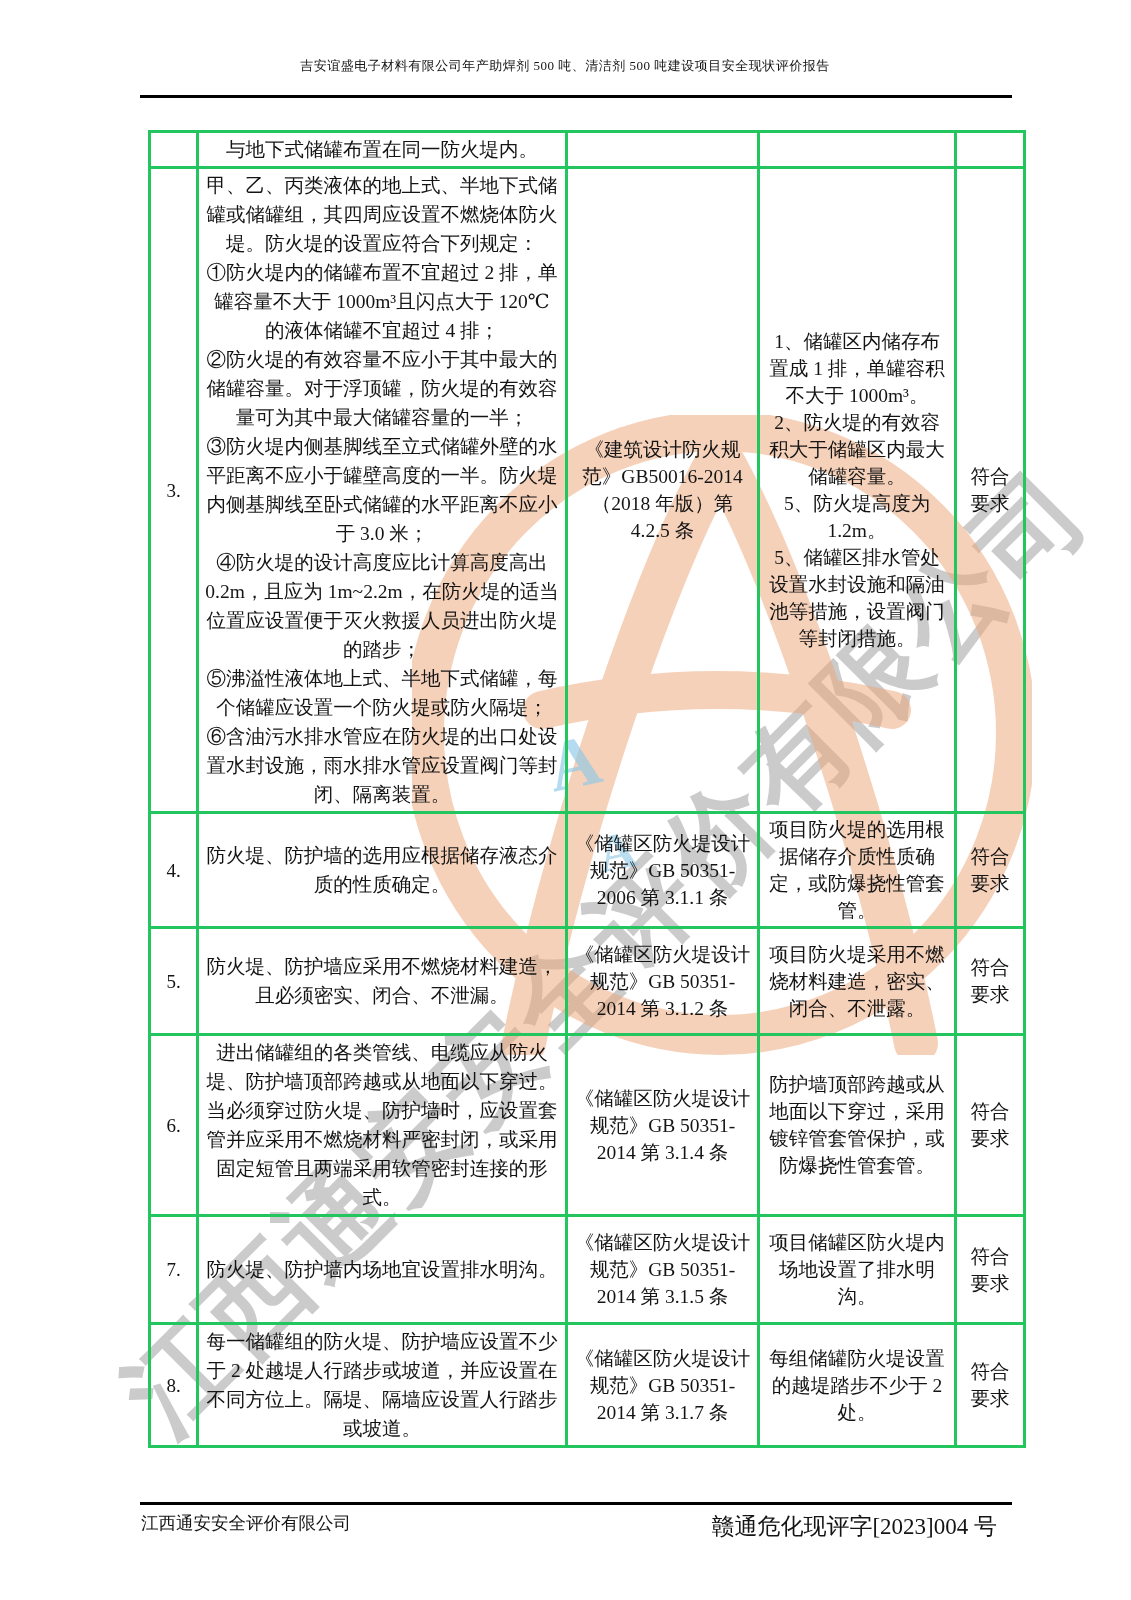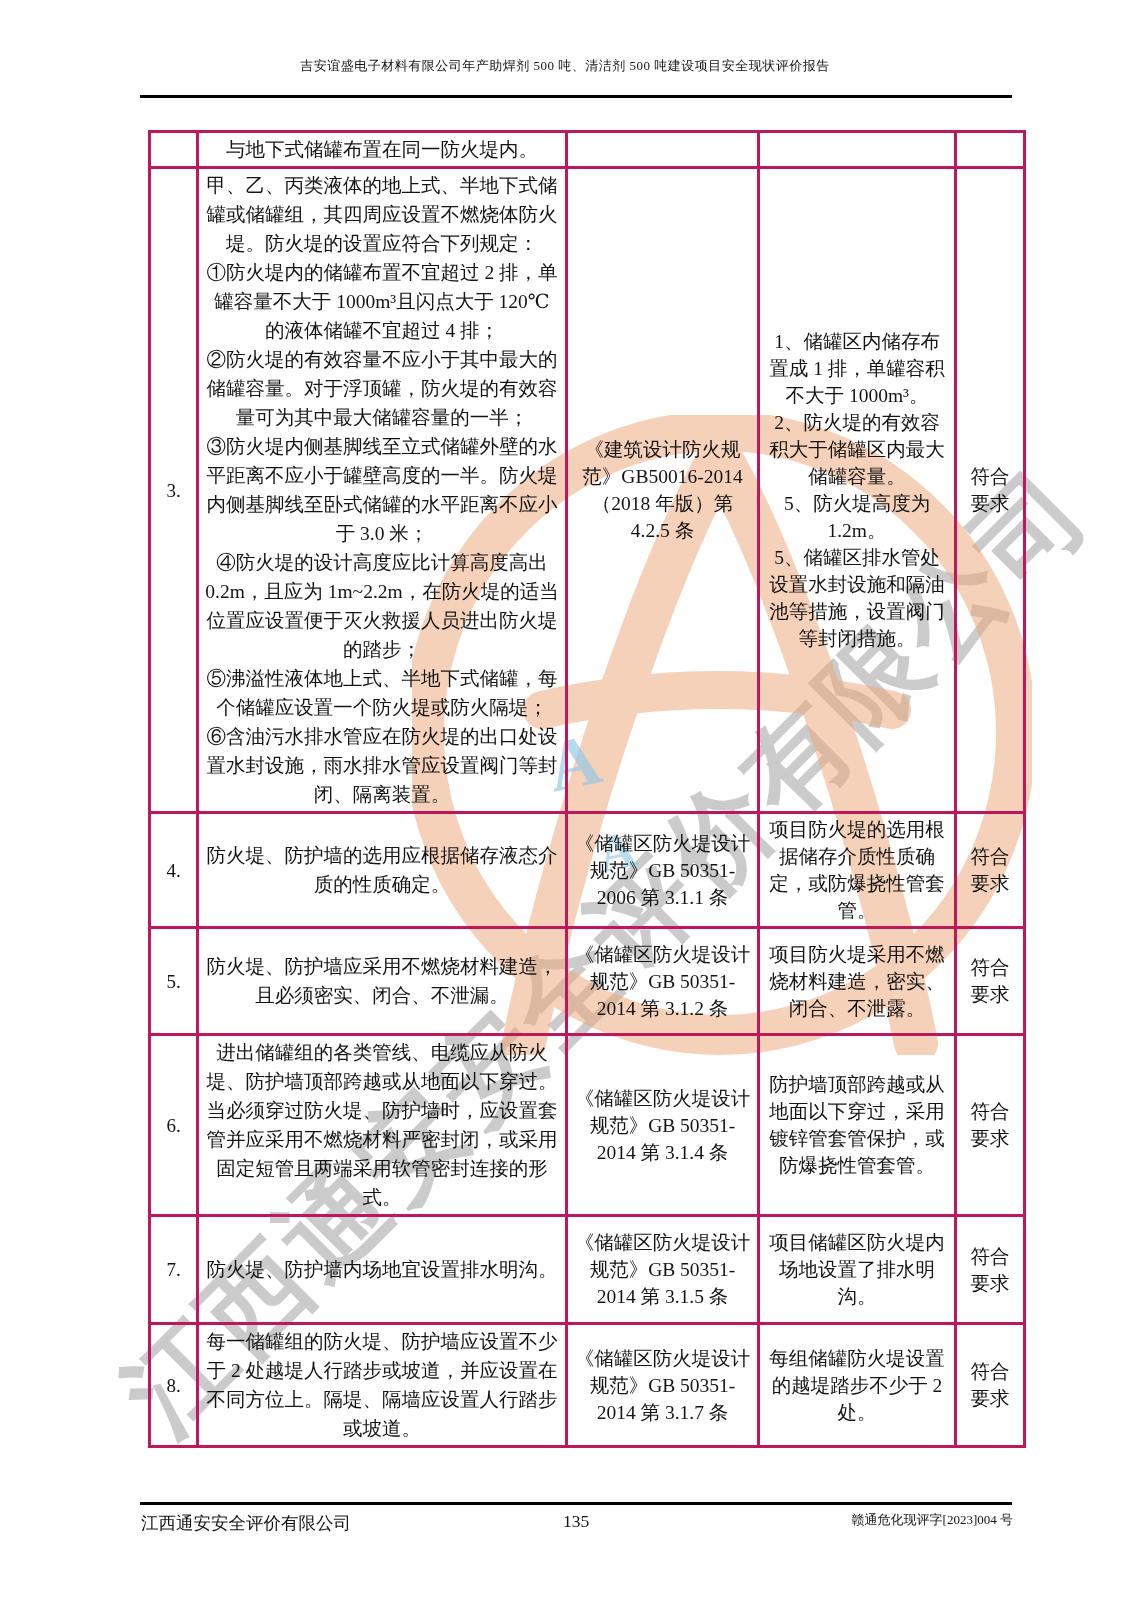--- a/index.html
+++ b/index.html
@@ -38,33 +38,33 @@
   .header-title{
     position:absolute;top:57px;left:125px;width:880px;
     text-align:center;font-size:13px;letter-spacing:0.5px;
   }
   .header-rule{position:absolute;top:95px;left:140px;width:872px;height:3px;background:#000;}
   table.doc-table{
     position:absolute;top:130px;left:148px;width:875px;
     border-collapse:collapse;table-layout:fixed;
   }
   .doc-table td{
-    border:3px solid #be185d;
+    border:3px solid #22c55e;
     text-align:center;vertical-align:middle;
     font-size:19.5px;line-height:27px;
     padding:2px 6px;
     white-space:pre-line;
     overflow:hidden;
   }
   .doc-table td.req{line-height:29px;}
   .doc-table td.num{font-size:19px;}
   .footer-rule{position:absolute;top:1502px;left:140px;width:872px;height:3px;background:#000;}
   .footer-left{position:absolute;top:1511px;left:141px;font-size:17.5px;}
   .footer-center{position:absolute;top:1511px;left:140px;width:872px;text-align:center;font-size:17.5px;}
-  .footer-right{position:absolute;top:1511px;right:118px;font-size:13px;}
+  .footer-right{position:absolute;top:1511px;right:134px;font-size:23px;}
 </style>
 </head>
 <body>
 
 <div class="page">
 
   <div class="wm wm-diagonal">江西通安安全评价有限公司</div>
   <svg class="wm wm-logo" viewBox="0 0 620 640">
     <ellipse cx="308" cy="318" rx="296" ry="302" fill="none" stroke="#eda87c" stroke-width="40"></ellipse>
     <path d="M112 628 C150 440 236 170 308 42 C380 170 466 440 504 628" fill="none" stroke="#eda87c" stroke-width="44" stroke-linecap="round"></path>
@@ -143,17 +143,16 @@
           <td class="req">每一储罐组的防火堤、防护墙应设置不少于 2 处越堤人行踏步或坡道，并应设置在不同方位上。隔堤、隔墙应设置人行踏步或坡道。</td>
           <td>《储罐区防火堤设计规范》GB 50351-2014 第 3.1.7 条</td>
           <td>每组储罐防火堤设置的越堤踏步不少于 2 处。</td>
           <td>符合要求</td>
         </tr>
       </tbody>
     </table>
 
     <div class="footer-rule"></div>
     <div class="footer-left">江西通安安全评价有限公司</div>
-    <div class="footer-center">135</div>
     <div class="footer-right">赣通危化现评字[2023]004 号</div>
 
   </div>
 </div>
 
 </body></html>

